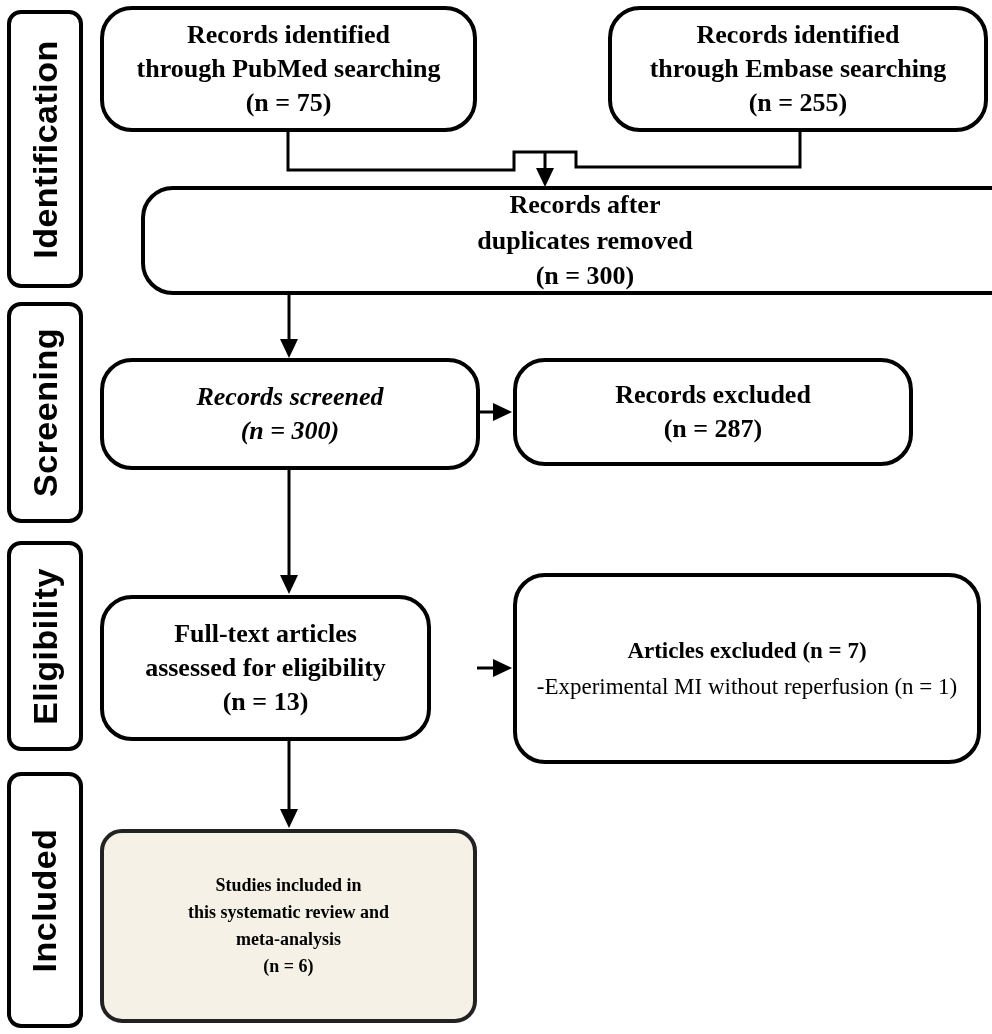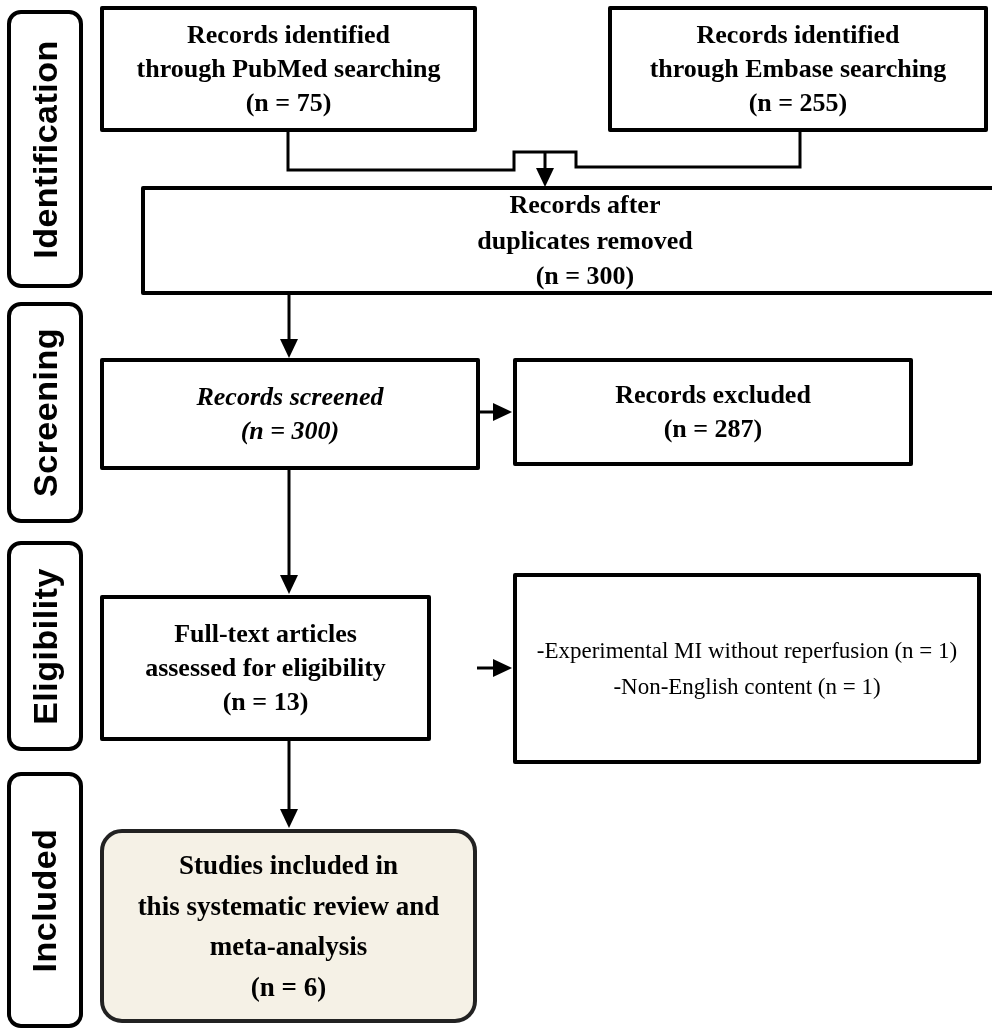--- a/index.html
+++ b/index.html
@@ -15,40 +15,40 @@
   }
   .connector-layer {
     position: absolute;
     left: 0; top: 0;
     width: 992px; height: 1034px;
     pointer-events: none;
   }
   .flow-box {
     position: absolute;
     border: 4px solid var(--line, #000);
-    border-radius: 2px;
+    border-radius: 32px;
     background: #fff;
     display: flex;
     align-items: center;
     justify-content: center;
     text-align: center;
   }
   .flow-box .box-text {
     font-weight: bold;
     font-size: 26px;
     line-height: 1.32;
     white-space: pre-line;
   }
   .box-included {
     background: var(--included-fill, #f5f1e6);
     border-color: #222;
     border-radius: 22px;
   }
   .box-included .box-text {
-    font-size: 27px;
+    font-size: 18px;
     line-height: 1.5;
   }
   .box-wide .box-text { font-size: 26px; line-height: 1.38; }
   .box-detail { padding: 6px 8px; }
   .detail-title {
     font-weight: bold;
     font-size: 23px;
     line-height: 1.55;
   }
   .detail-item {
@@ -141,22 +141,22 @@
 (n = 287)</div>
   </div>
 
   <div class="flow-box" style="left:100px; top:595px; width:331px; height:146px;">
     <div class="box-text">Full-text articles
 assessed for eligibility
 (n = 13)</div>
   </div>
   <div class="flow-box box-detail" style="left:513px; top:573px; width:468px; height:191px;">
     <div>
+      <div class="detail-title">Articles excluded (n = 7)</div>
       <div class="detail-item">-Experimental MI without reperfusion (n = 1)</div>
-      <div class="detail-item">-Non-English content (n = 1)</div>
     </div>
   </div>
 
   <div class="flow-box box-included" style="left:100px; top:829px; width:377px; height:194px;">
     <div class="box-text">Studies included in
 this systematic review and
 meta-analysis
 (n = 6)</div>
   </div>
 

